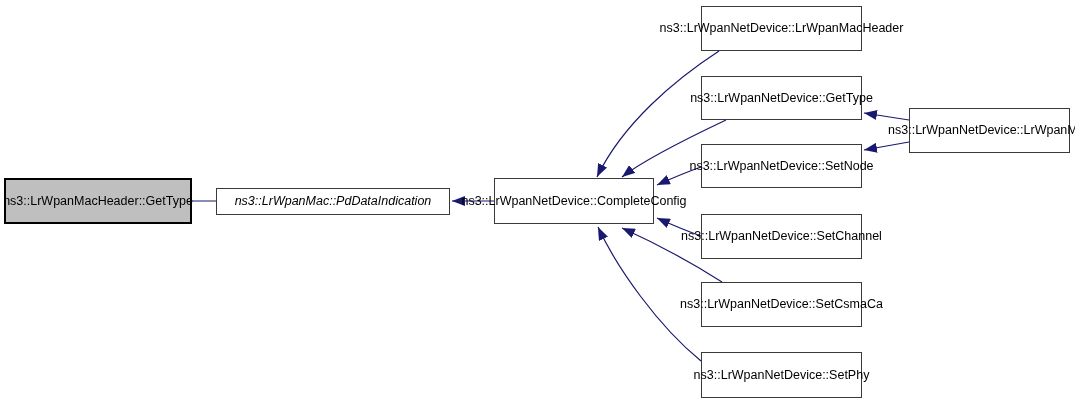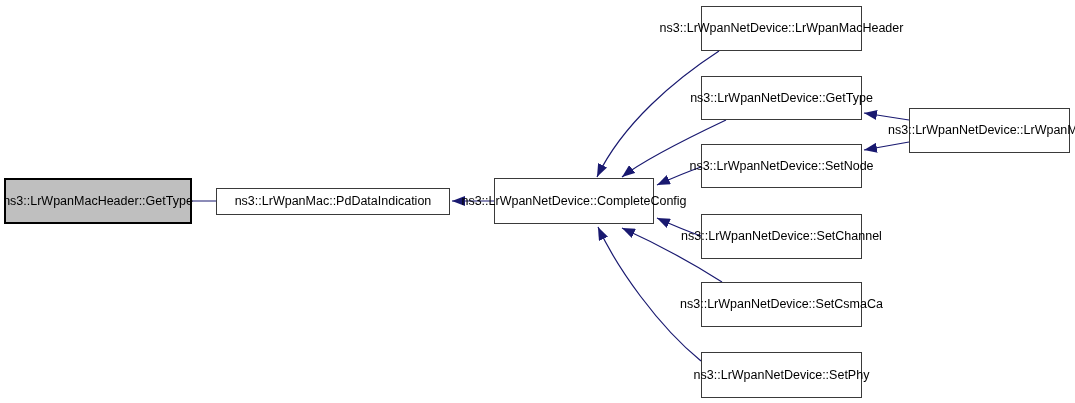--- a/index.html
+++ b/index.html
@@ -43,21 +43,21 @@
     white-space: nowrap;
     cursor: pointer;
   }
   .node.highlight {
     background: var(--hl-fill, #bfbfbf);
     border: 2px solid var(--hl-border, #000000);
     cursor: default;
   }
   
   .n-gettype        { left: 4px;   top: 178px; width: 188px; height: 46px; }
-  .n-pddata         { left: 216px; top: 188px; width: 234px; height: 27px; }
+  .n-pddata         { left: 216px; top: 188px; width: 234px; height: 27px; font-style: italic; }
   .n-completeconfig { left: 494px; top: 178px; width: 160px; height: 46px; }
   .n-ctor           { left: 701px; top: 6px;   width: 161px; height: 45px; }
   .n-setmac         { left: 701px; top: 76px;  width: 161px; height: 44px; }
   .n-setphy         { left: 701px; top: 144px; width: 161px; height: 44px; }
   .n-setcsmaca      { left: 701px; top: 214px; width: 161px; height: 45px; }
   .n-setchannel     { left: 701px; top: 282px; width: 161px; height: 45px; }
   .n-setnode        { left: 701px; top: 352px; width: 161px; height: 46px; }
   .n-gettypeid      { left: 909px; top: 108px; width: 161px; height: 45px; }
 </style>
 </head>

